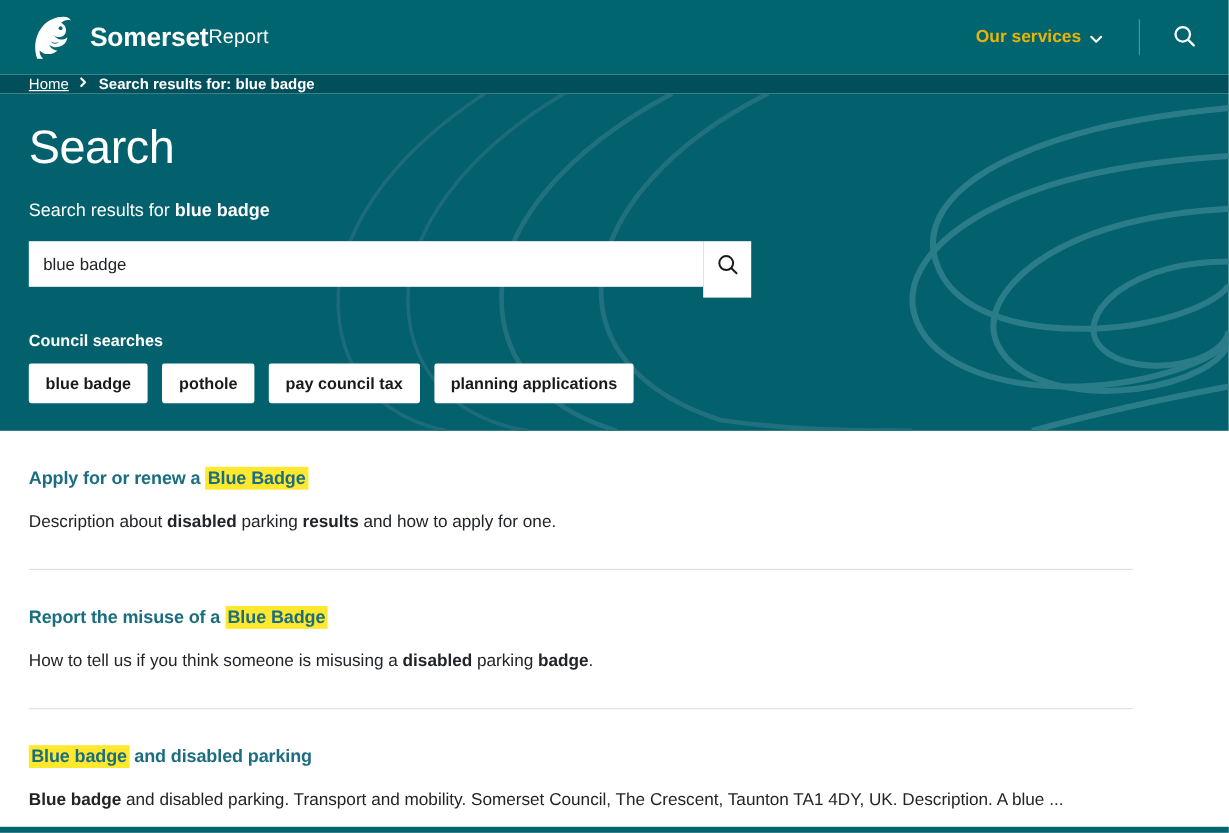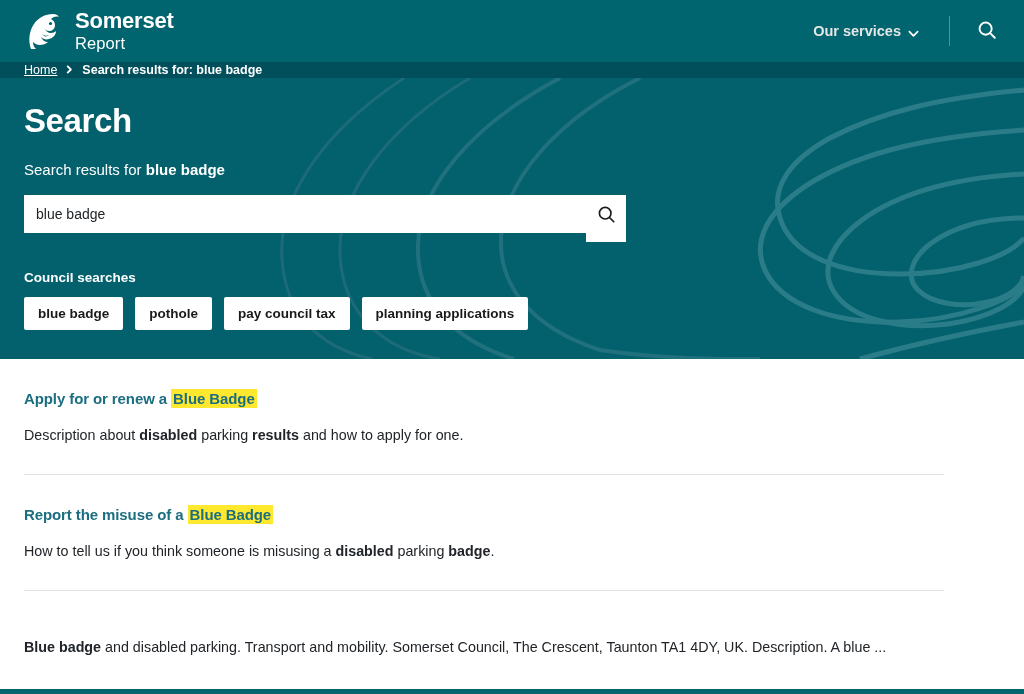--- a/index.html
+++ b/index.html
@@ -32,21 +32,21 @@
     text-decoration: none;
   }
   .brand-mark {
     width: 42px;
     height: 44px;
     flex: 0 0 42px;
     display: block;
   }
   .brand-words {
     display: flex;
-    flex-direction: column;
+    flex-direction: row;
     line-height: 1.0;
     color: #ffffff;
   }
   .brand-line1 {
     font-size: 22px;
     font-weight: bold;
     letter-spacing: -0.2px;
   }
   .brand-line2 {
     font-size: 16.5px;
@@ -57,21 +57,21 @@
 
   .header-right {
     display: flex;
     align-items: center;
     gap: 0px;
   }
   .our-services {
     display: flex;
     align-items: center;
     gap: 7px;
-    color: #e5e5e5;
+    color: #eab308;
     font-size: 14.5px;
     font-weight: bold;
     text-decoration: none;
     padding: 6px 4px;
     cursor: pointer;
   }
   .chev {
     display: inline-block;
     width: 11px;
     height: 11px;
@@ -135,22 +135,22 @@
     height: 100%;
     pointer-events: none;
   }
   .hero-inner {
     position: relative;
     z-index: 2;
     padding: 26px 24px 0 24px;
   }
   .hero-title {
     color: #ffffff;
-    font-size: 33px;
-    font-weight: bold;
+    font-size: 39px;
+    font-weight: normal;
     letter-spacing: -0.4px;
     line-height: 1.05;
   }
   .hero-sub {
     color: #ffffff;
     font-size: 15px;
     margin-top: 22px;
   }
   .hero-sub b { font-weight: bold; }
 
@@ -367,18 +367,21 @@
 
   <article class="result">
     <a class="result-title" href="#">
       <span>Report the misuse of a </span><mark>Blue Badge</mark><span></span>
     </a>
     <p class="result-snippet"><span>How to tell us if you think someone is misusing a </span><b>disabled</b><span> parking </span><b>badge</b><span>.</span></p>
     <div class="result-divider"></div>
   </article>
 
   <article class="result">
+    <a class="result-title" href="#">
+      <span></span><mark>Blue badge</mark><span> and disabled parking</span>
+    </a>
     <p class="result-snippet"><b>Blue badge</b><span> and disabled parking. Transport and mobility. Somerset Council, The Crescent, Taunton TA1 4DY, UK. Description. A blue ...</span></p>
   </article>
 
 </main>
 
 <div class="bottom-band"></div>
 
 </body></html>

